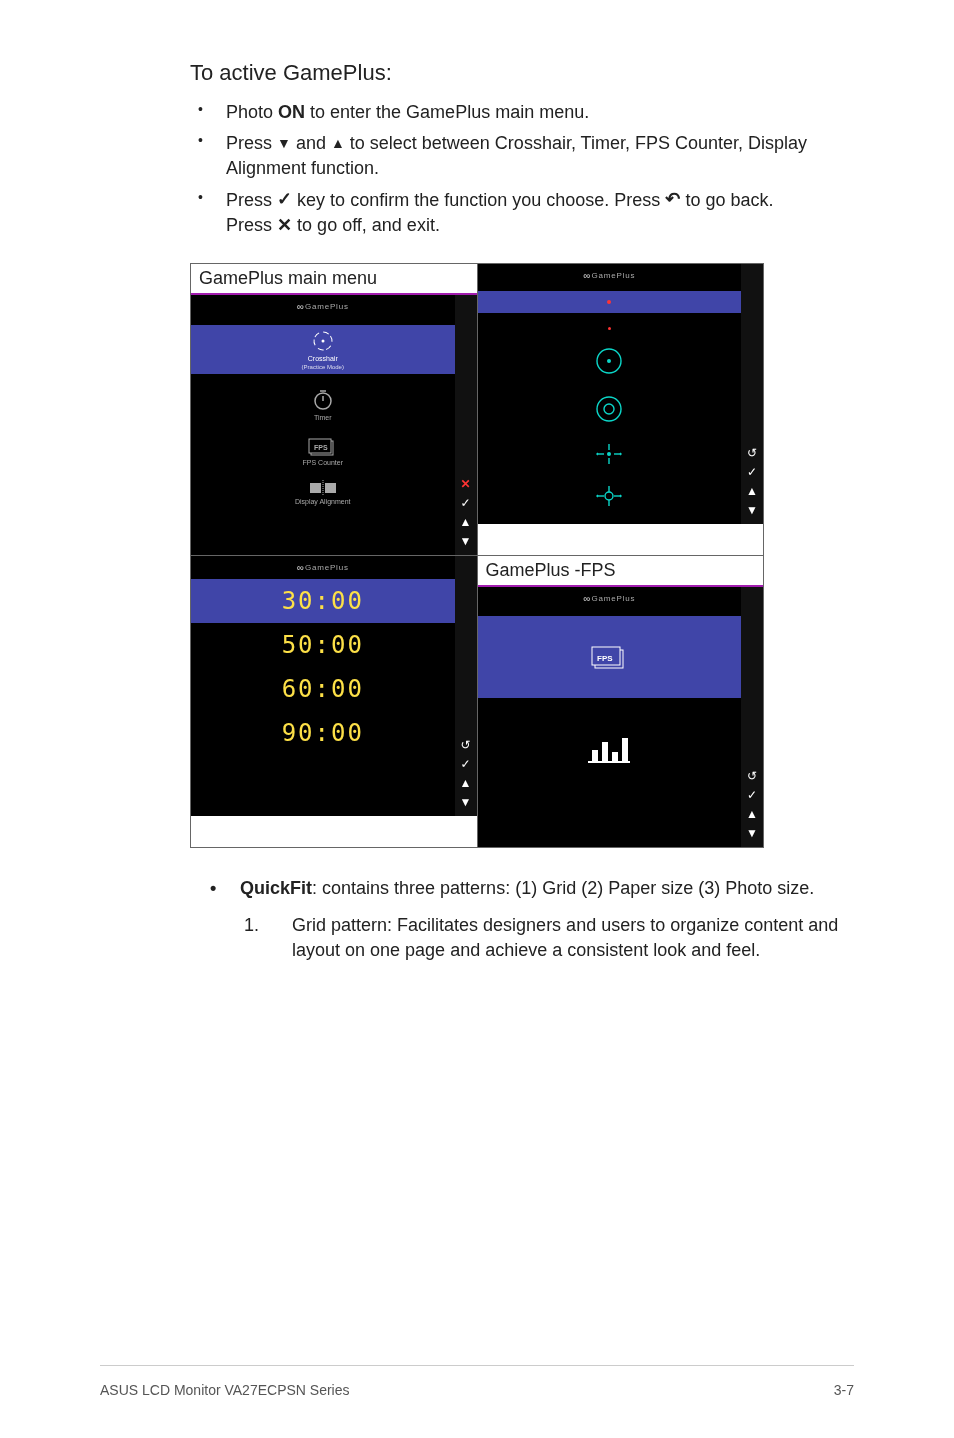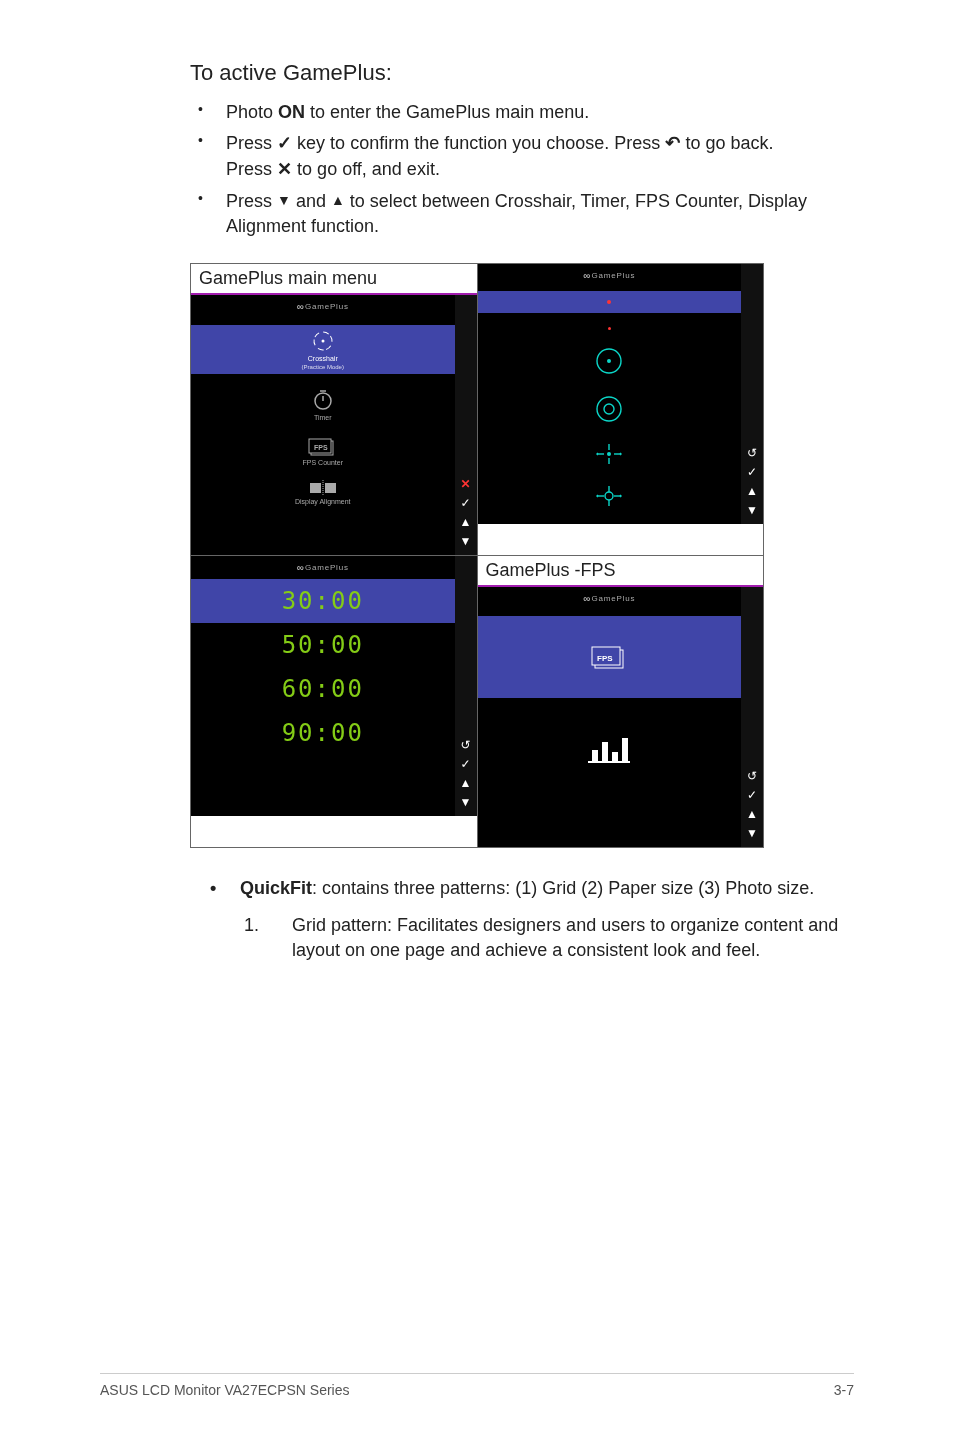--- a/index.html
+++ b/index.html
@@ -148,21 +148,21 @@
   .timer-list .trow {
     width: 100%;
     height: 44px;
     display: flex;
     align-items: center;
     justify-content: center;
   }
   .timer-list .trow.sel { background: #4045a8; }
   .digit7 {
     font-family: "DSEG7", monospace;
-    color: #84cc16;
+    color: #fde047;
     letter-spacing: 2px;
     font-size: 24px;
   }
 
   
   .fps-box { background:#4045a8; width:100%; height:82px; display:flex; align-items:center; justify-content:center; margin-top:6px;}
   .fps-bars svg { display:block; }
 
   
   .qf-bullet {
@@ -187,39 +187,39 @@
     line-height: 1.4;
   }
   .numlist .n { width: 20px; flex: none; }
   .footer {
     margin-top: auto;
     display: flex;
     justify-content: space-between;
     font-size: 14px;
     color: #555;
     border-top: 1px solid #ccc;
-    padding-top: 8px;
+    padding-top: 16px;
   }
 </style>
 </head>
 <body>
 
 <p class="intro">To active GamePlus:</p>
 
 <ul class="bullets">
   <li>
     <span>Photo </span><span class="bold">ON</span><span> to enter the GamePlus main menu.</span>
   </li>
   <li>
+    <span>Press </span><span class="sym tri-down">▼</span><span> and </span><span class="sym tri-up">▲</span><span> to select between Crosshair, Timer, FPS Counter, Display Alignment function.</span>
+  </li>
+  <li>
     <span>Press </span><span class="sym check">✓</span><span> key to confirm the function you choose. Press </span><span class="sym back">↶</span><span> to go back.</span>
     <br>
     <span>Press </span><span class="sym xmark">✕</span><span> to go off, and exit.</span>
-  </li>
-  <li>
-    <span>Press </span><span class="sym tri-down">▼</span><span> and </span><span class="sym tri-up">▲</span><span> to select between Crosshair, Timer, FPS Counter, Display Alignment function.</span>
   </li>
 </ul>
 
 <div class="grid">
 
   <div class="row">
 
     <div class="cell">
       <div class="cell-title">GamePlus main menu</div>
       <div class="panel">

